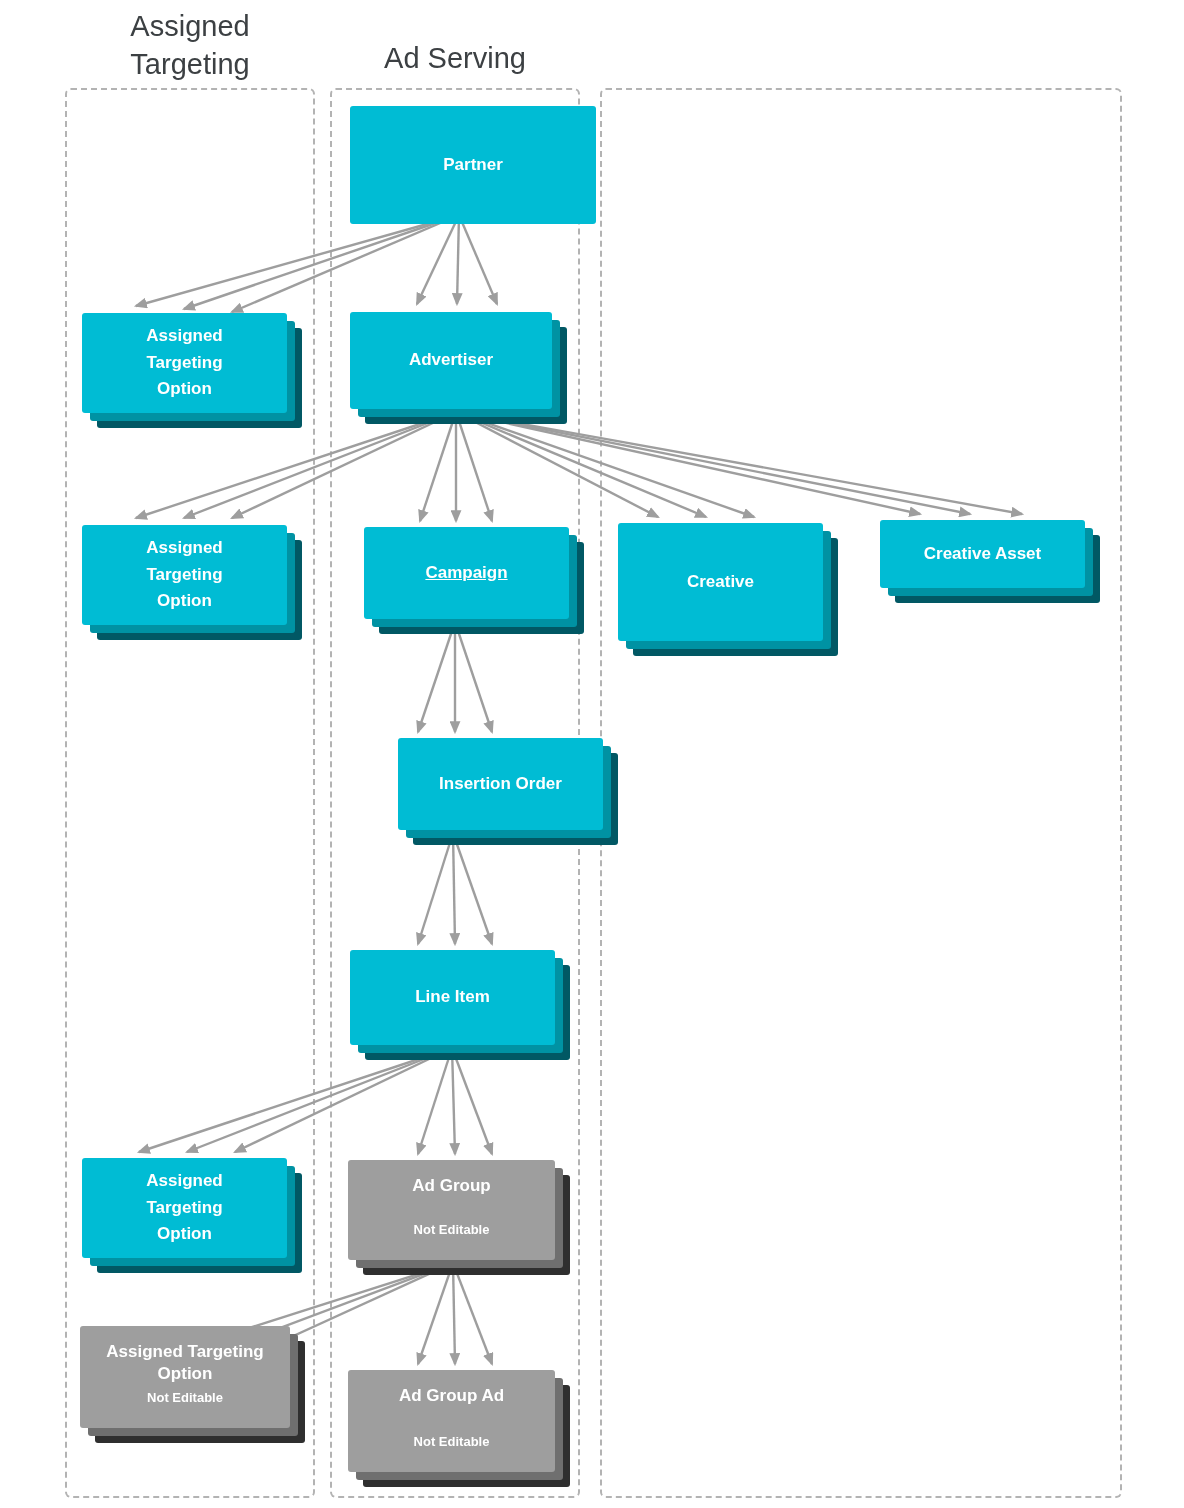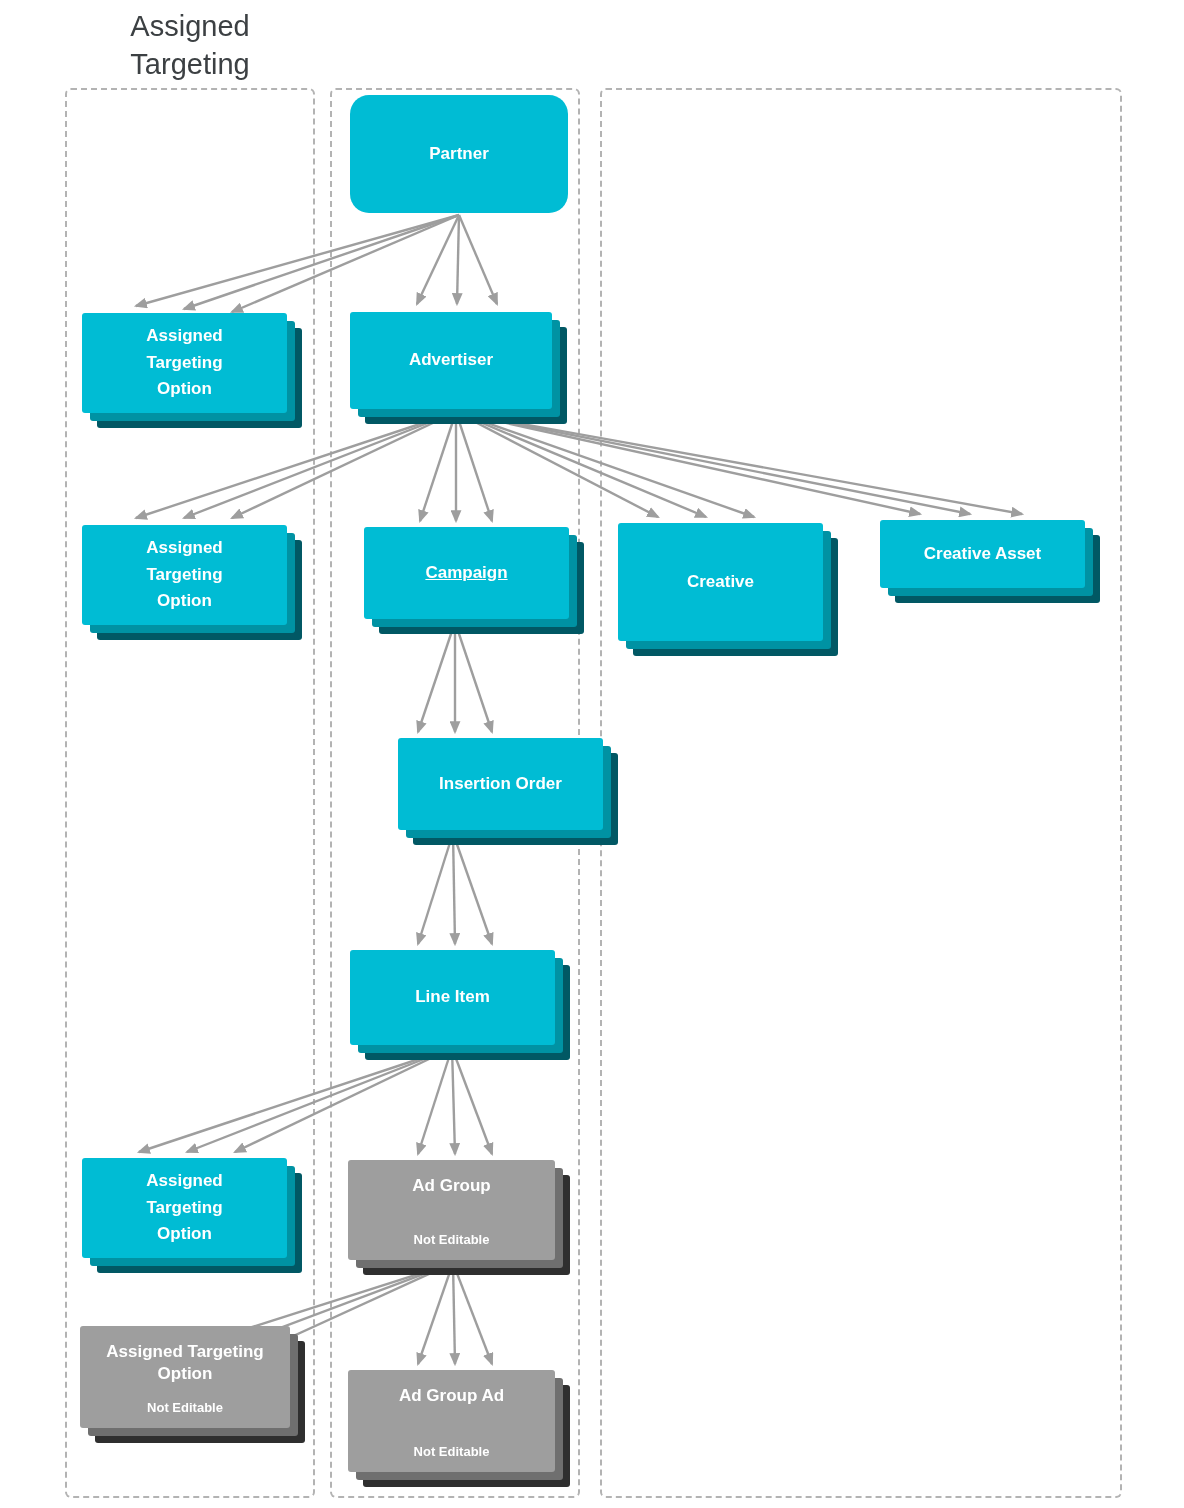--- a/index.html
+++ b/index.html
@@ -47,30 +47,31 @@
   .node .label{font-size:17px;line-height:1.55;text-align:center;}
   .node .sublabel{font-size:13px;text-align:center;}
   .node.teal{
     background:var(--teal,#00BCD4);
     box-shadow:8px 8px 0 0 var(--teal-sh1,#0092A3), 15px 15px 0 0 var(--teal-sh2,#015864);
   }
   .node.gray{
     background:var(--gray,#9E9E9E);
     box-shadow:8px 8px 0 0 var(--gray-sh1,#6F6F6F), 15px 15px 0 0 var(--gray-sh2,#2F2F2F);
     justify-content:space-between;
-    padding:15px 12px 13px;
+    padding:15px 12px 23px;
   }
   .node.gray .label{line-height:1.3;}
   .node.flat{box-shadow:none;}
 </style>
 </head>
 <body>
 
 <div class="stage">
   <div class="col-title ct1">Assigned Targeting</div>
+  <div class="col-title ct2">Ad Serving</div>
 
   <div class="col-rect cr1"></div>
   <div class="col-rect cr2"></div>
   <div class="col-rect cr3"></div>
 
   <svg id="edges" width="1184" height="1508">
     <defs>
       <marker id="arrowhead" viewBox="0 0 12 10" markerWidth="13" markerHeight="11" refX="10" refY="5" orient="auto" markerUnits="userSpaceOnUse">
         <path d="M0,0 L12,5 L0,10 z" fill="#9E9E9E"></path>
       </marker>
@@ -107,21 +108,21 @@
       <line x1="452" y1="1048" x2="492" y2="1154" marker-end="url(#arrowhead)"></line>
       <line x1="453" y1="1263" x2="136" y2="1364" marker-end="url(#arrowhead)"></line>
       <line x1="453" y1="1263" x2="184" y2="1364" marker-end="url(#arrowhead)"></line>
       <line x1="453" y1="1263" x2="232" y2="1364" marker-end="url(#arrowhead)"></line>
       <line x1="453" y1="1263" x2="418" y2="1364" marker-end="url(#arrowhead)"></line>
       <line x1="453" y1="1263" x2="455" y2="1364" marker-end="url(#arrowhead)"></line>
       <line x1="453" y1="1263" x2="492" y2="1364" marker-end="url(#arrowhead)"></line>
     </svg>
 
   <div id="nodes">
-      <div class="node teal flat" style="left: 350px; top: 95px; width: 218px; height: 118px; border-radius: 19px;">
+      <div class="node teal flat" style="left: 350px; top: 106px; width: 246px; height: 118px;">
         <div class="label">
           <div>Partner</div>
         </div>
       </div>
       <div class="node teal" style="left: 82px; top: 313px; width: 205px; height: 100px;">
         <div class="label">
           <div>Assigned</div>
           <div>Targeting</div>
           <div>Option</div>
         </div>

